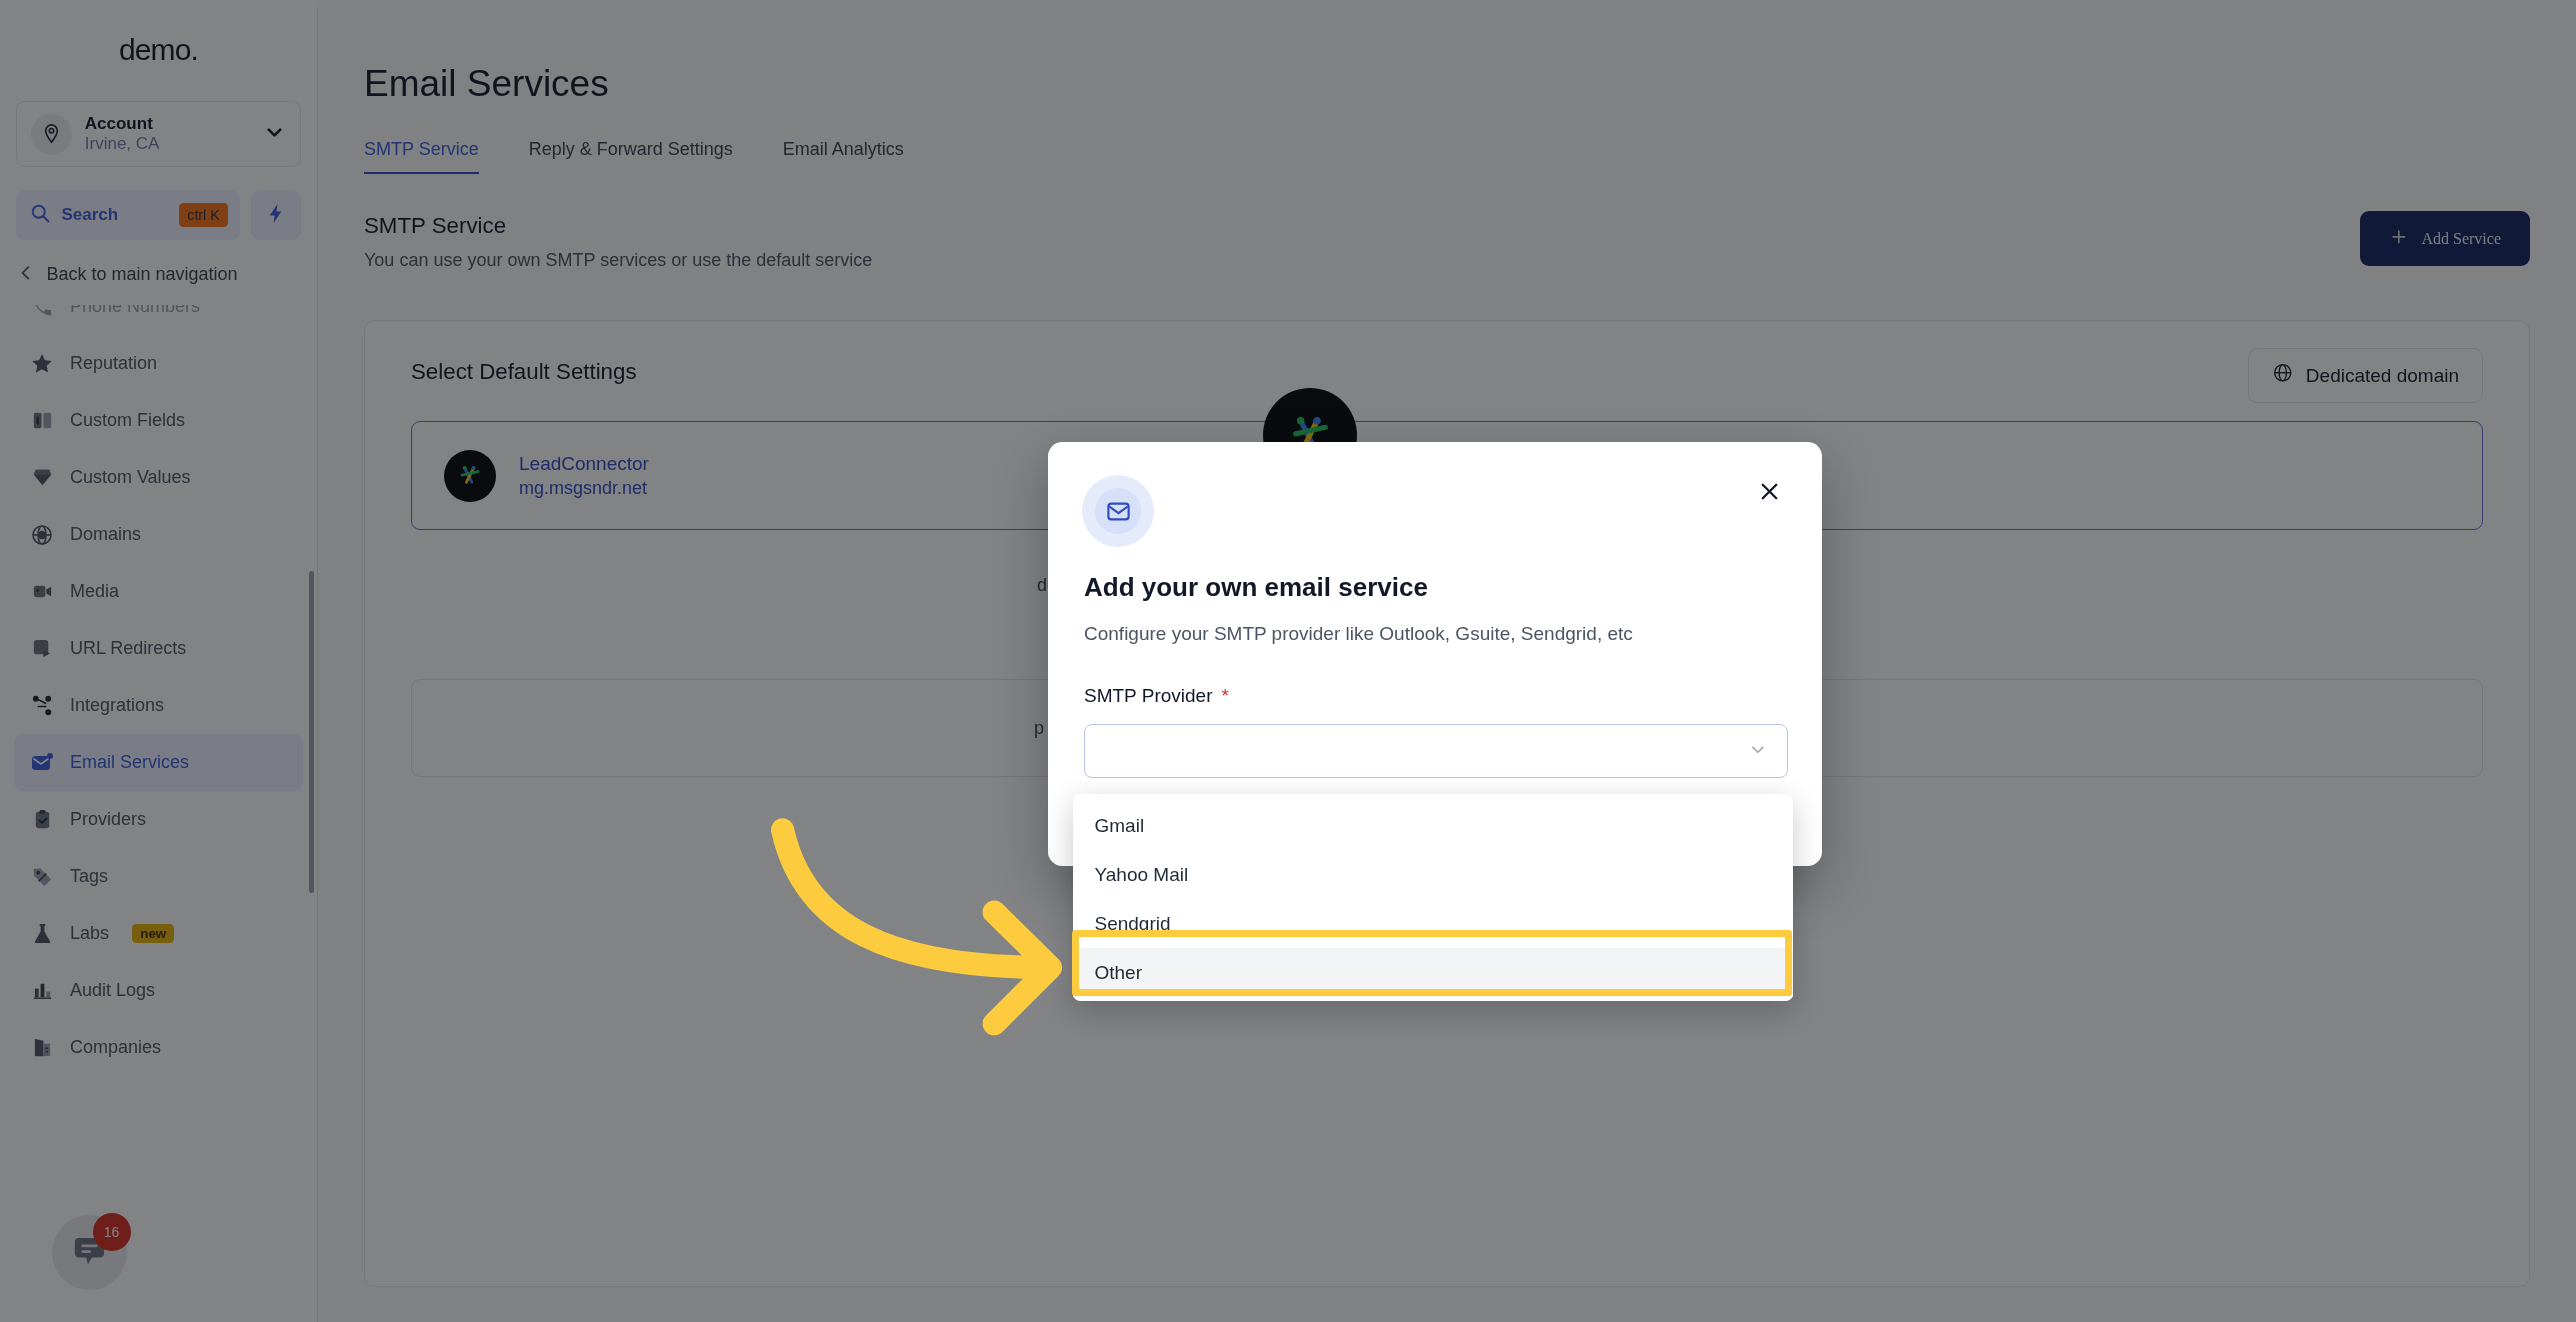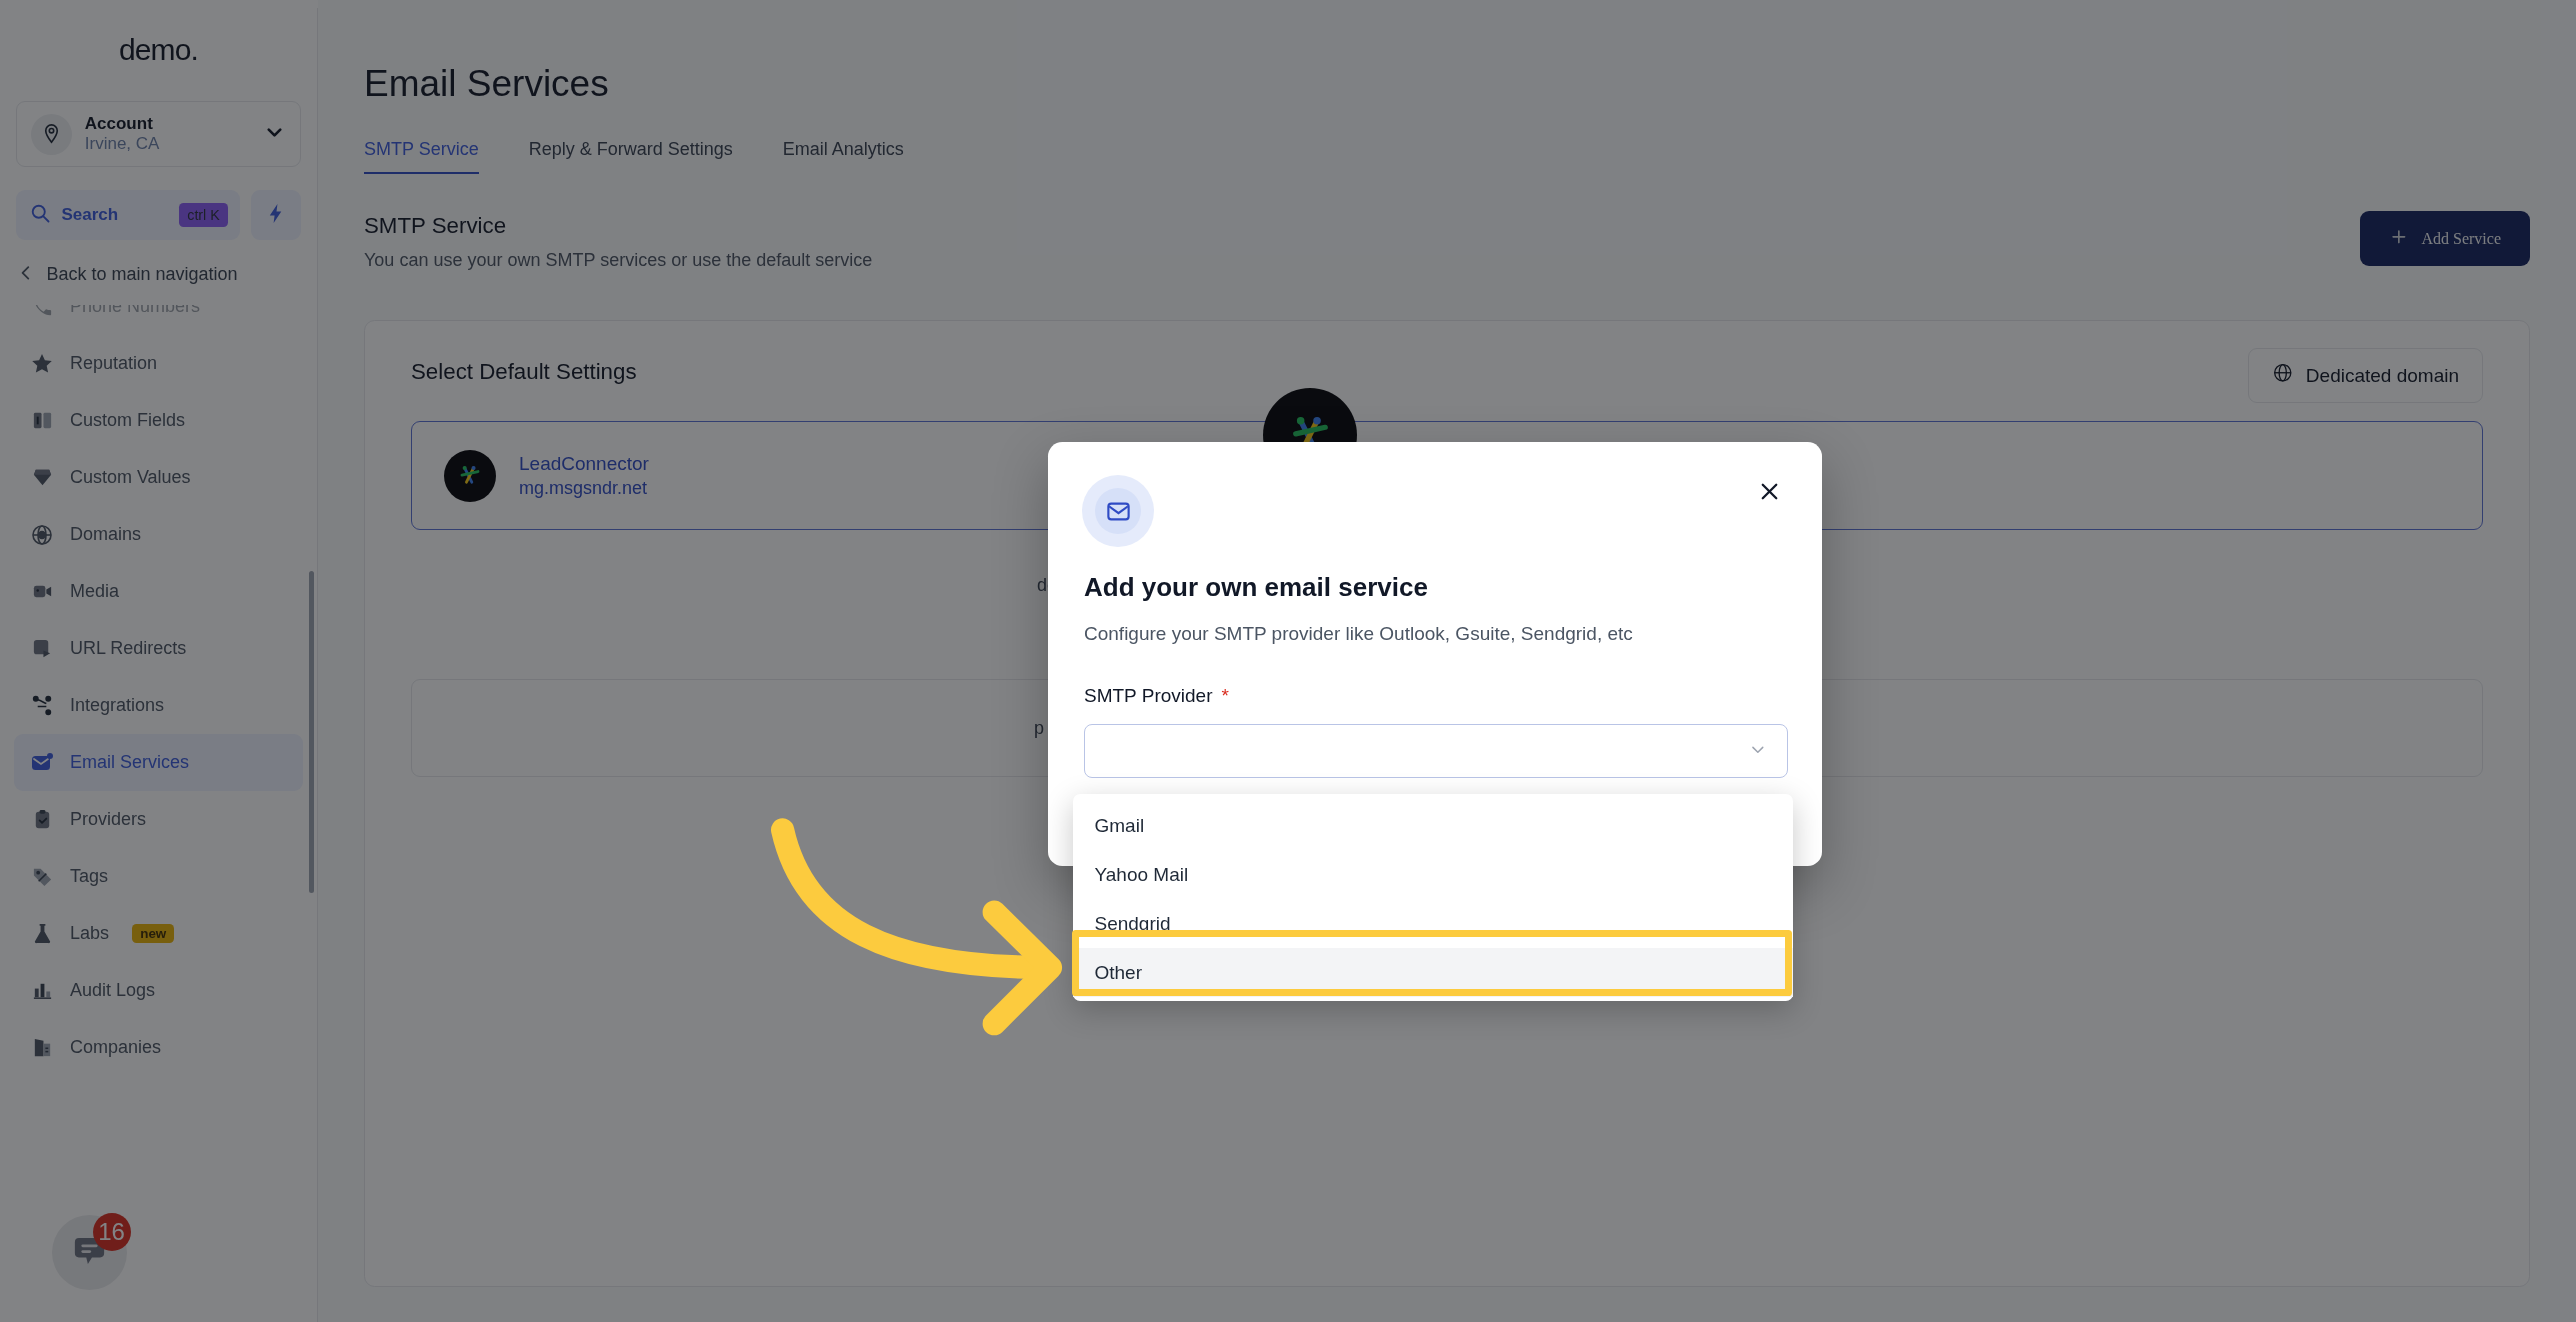--- a/index.html
+++ b/index.html
@@ -48,21 +48,21 @@
   .search-row {
     display: flex; gap: 10.7px; margin: 23px 16px 0 16px; align-items: center;
   }
   .search-box {
     flex: 1 1 auto; height: 50px; background: #eef2ff;
     border-radius: 9px; display: flex; align-items: center;
     padding: 0 12.5px; gap: 10.7px; cursor: text;
   }
   .search-label { flex:1 1 auto; color:#3b5bdb; font-size:17px; font-weight:700; }
   .kbd {
-    background: #8b5cf6; color:#2b3240; border-radius:4.5px;
+    background: #f97316; color:#2b3240; border-radius:4.5px;
     font-size: 14.3px; padding: 3.6px 8px; font-weight: 400;
   }
   .bolt-box {
     width: 50px; height: 50px; background:#eef2ff; border-radius:9px;
     display:flex; align-items:center; justify-content:center; cursor:pointer;
   }
 
   .back-nav {
     display:flex; align-items:center; gap:10.7px;
     margin: 23px 16px 0 16px; cursor:pointer;
@@ -94,21 +94,21 @@
 
   .chat-bubble {
     position:absolute; left:52px; bottom:41px;
     width: 75px; height: 75px; border-radius:50%;
     background:#e9eaec; display:flex; align-items:center; justify-content:center;
     cursor:pointer;
   }
   .chat-badge {
     position:absolute; right:-3.6px; top:-1.8px; width:38px; height:38px;
     border-radius:50%; background:#d92d20; color:#fff;
-    font-size:24px; display:flex; align-items:center; justify-content:center;
+    font-size:14px; display:flex; align-items:center; justify-content:center;
   }
 
   
   .main {
     position:absolute; left:318px; top:0; right:0; bottom:0;
     background:#f9fafb; overflow:hidden;
   }
   .page-title { position:absolute; left:46px; top:63px; font-size:37px; color:#111827; font-weight:400; }
   .tabs { position:absolute; left:46px; top:139px; display:flex; gap:50px; }
   .tab { font-size:18px; color:#374151; padding-bottom:11.6px; cursor:pointer; }

